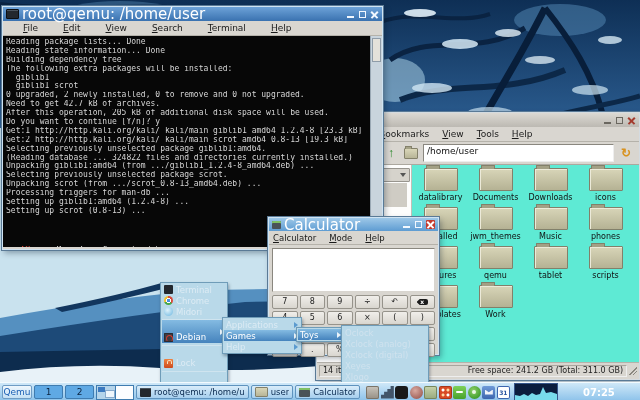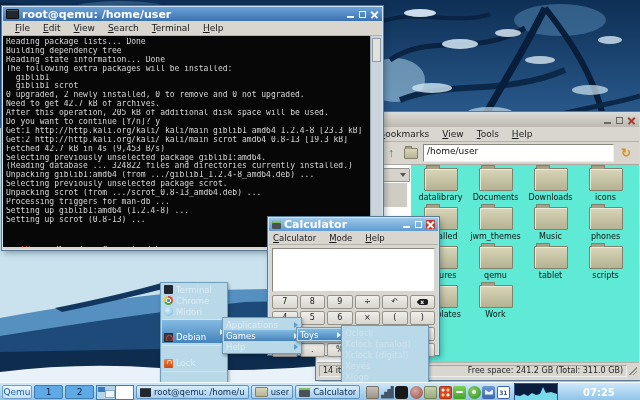--- a/index.html
+++ b/index.html
@@ -4,38 +4,38 @@
 <style>
   html,body{margin:0;padding:0;background:#333;}
   #screen{position:relative;width:640px;height:400px;overflow:hidden;
     font-family:"DejaVu Sans","Liberation Sans",sans-serif;-webkit-font-smoothing:antialiased;}
   
   #desktop{position:absolute;inset:0;background:#bdd8e4;z-index:1;}
   #desktop svg{position:absolute;left:0;display:block;}
   
   .window{position:absolute;background:#d9d6d0;box-shadow:0 0 0 1px #5a7a96,2px 3px 6px rgba(0,20,40,.35);}
   .titlebar{height:14px;display:flex;align-items:center;padding:0 3px;gap:3px;}
-  .titlebar .title{font-size:11px;font-weight:bold;color:#fff;white-space:nowrap;overflow:hidden;flex:1;}
+  .titlebar .title{font-size:15px;font-weight:normal;color:#fff;white-space:nowrap;overflow:hidden;flex:1;}
   .tb-blue{background:linear-gradient(180deg,#6da2d8,#3a72b0);}
   .tb-lblue{background:linear-gradient(180deg,#9ec8e8,#5e9cd2);}
   .tb-gray{background:linear-gradient(180deg,#dcd9d3,#bcb9b2);}
   .wc{width:9px;height:9px;position:relative;flex:none;border-radius:1px;}
   .wc-min::after{content:"";position:absolute;left:1px;right:1px;bottom:1px;height:2px;background:currentColor;}
   .wc-max::after{content:"";position:absolute;inset:1px;border:1px solid currentColor;}
   .wc-close::before,.wc-close::after{content:"";position:absolute;left:0px;top:4px;width:9px;height:1.6px;background:currentColor;}
   .wc-close::before{transform:rotate(45deg);}.wc-close::after{transform:rotate(-45deg);}
   .wc.on-blue{color:#f2f8ff;}
   .wc.on-gray{color:#6a675f;}
   .wc.red{color:#fff;background:#c4392c;}
   .menubar{height:14px;background:#d9d6d0;border-bottom:1px solid #b5b2aa;display:flex;align-items:center;font-size:9px;color:#1a1a1a;}
   .mb-item{display:inline-block;margin-right:13px;cursor:default;}
   .mb-item::first-letter{text-decoration:underline;}
   
   #terminal{left:2px;top:6px;width:379px;height:242px;z-index:3;border:1px solid #cfe3f2;}
-  #terminal .menubar{padding-left:12px;}
+  #terminal .menubar{padding-left:20px;gap:12px;}
   .term-ic{width:11px;height:8px;background:#23282e;border:1px solid #0d0f12;border-radius:1px;flex:none;
     box-shadow:inset 0 1px 0 #4a545e;}
   .term-body{position:relative;height:211px;background:#070707;overflow:hidden;}
   .term-text{position:absolute;left:3px;top:2px;right:13px;font-family:"DejaVu Sans Mono","Liberation Mono",monospace;
     font-size:8px;line-height:8.9px;color:#d6d6d6;}
   .tline{white-space:pre;height:8.9px;overflow:hidden;}
   .p-user{color:#e0493a;font-weight:bold;}
   .p-path{color:#efefef;font-weight:bold;}
   .cursor{display:inline-block;width:5px;height:8px;background:#e8e8e8;margin-top:.5px;}
   .term-sb{position:absolute;top:0;right:0;bottom:0;width:11px;background:#c9d4dd;border-left:1px solid #9aa8b4;}
@@ -320,32 +320,31 @@
         <span class="mb-item">Edit</span>
         <span class="mb-item">View</span>
         <span class="mb-item">Search</span>
         <span class="mb-item">Terminal</span>
         <span class="mb-item">Help</span>
       </div>
     <div class="term-body">
       <div class="term-text">
 
       <div class="tline">Reading package lists... Done</div>
+          <div class="tline">Reading state information... Done</div>
           <div class="tline">Building dependency tree</div>
-          <div class="tline">Reading state information... Done</div>
           <div class="tline">The following extra packages will be installed:</div>
           <div class="tline">  giblib1</div>
           <div class="tline">  giblib1 scrot</div>
           <div class="tline">0 upgraded, 2 newly installed, 0 to remove and 0 not upgraded.</div>
           <div class="tline">Need to get 42.7 kB of archives.</div>
           <div class="tline">After this operation, 205 kB of additional disk space will be used.</div>
           <div class="tline">Do you want to continue [Y/n]? y</div>
           <div class="tline">Get:1 http://http.kali.org/kali/ kali/main giblib1 amd64 1.2.4-8 [23.3 kB]</div>
           <div class="tline">Get:2 http://http.kali.org/kali/ kali/main scrot amd64 0.8-13 [19.3 kB]</div>
-          <div class="tline">Fetched 42.7 kB in 4s (9,453 B/s)</div>
           <div class="tline">Selecting previously unselected package giblib1:amd64.</div>
           <div class="tline">(Reading database ... 324822 files and directories currently installed.)</div>
           <div class="tline">Unpacking giblib1:amd64 (from .../giblib1_1.2.4-8_amd64.deb) ...</div>
           <div class="tline">Selecting previously unselected package scrot.</div>
           <div class="tline">Unpacking scrot (from .../scrot_0.8-13_amd64.deb) ...</div>
           <div class="tline">Processing triggers for man-db ...</div>
           <div class="tline">Setting up giblib1:amd64 (1.2.4-8) ...</div>
           <div class="tline">Setting up scrot (0.8-13) ...</div>
         </div>
       <div class="term-text" style="top:210px">

